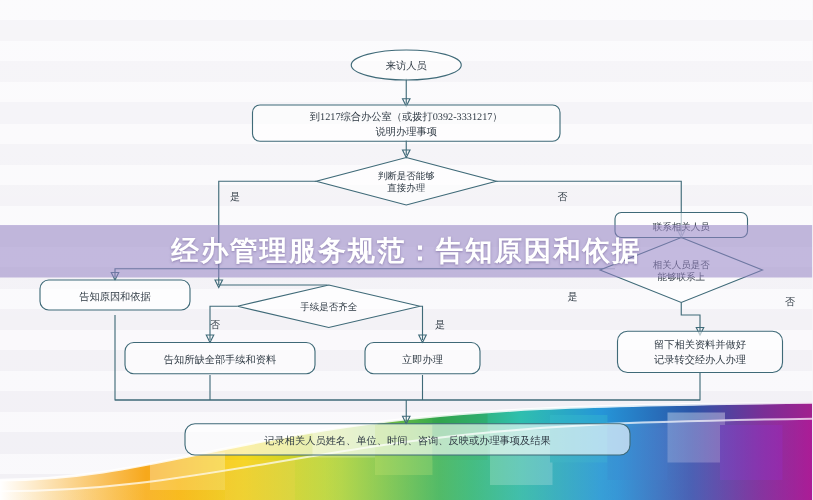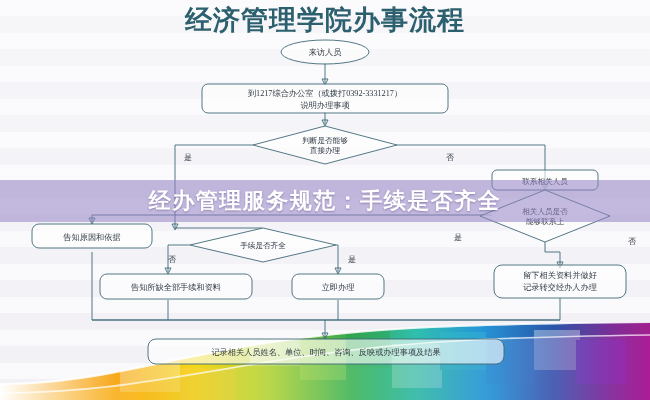--- a/index.html
+++ b/index.html
@@ -276,18 +276,17 @@
       <text class="nodetext" x="560" y="278" text-anchor="middle">留下相关资料并做好</text>
       <text class="nodetext" x="560" y="290" text-anchor="middle">记录转交经办人办理</text>
     </g>
 
     <g>
       <rect class="shape" x="148" y="339" width="356" height="25" rx="8" ry="8"></rect>
       <text class="nodetext" x="326" y="355" text-anchor="middle">记录相关人员姓名、单位、时间、咨询、反映或办理事项及结果</text>
     </g>
   </svg>
 
-  <div class="title">经济管理学院办事流程</div>
 
   <div class="overlay-band"></div>
-  <div class="overlay-text">经办管理服务规范：手续是否齐全</div>
+  <div class="overlay-text">经办管理服务规范：告知原因和依据</div>
 
 </div>
 
 </body></html>

